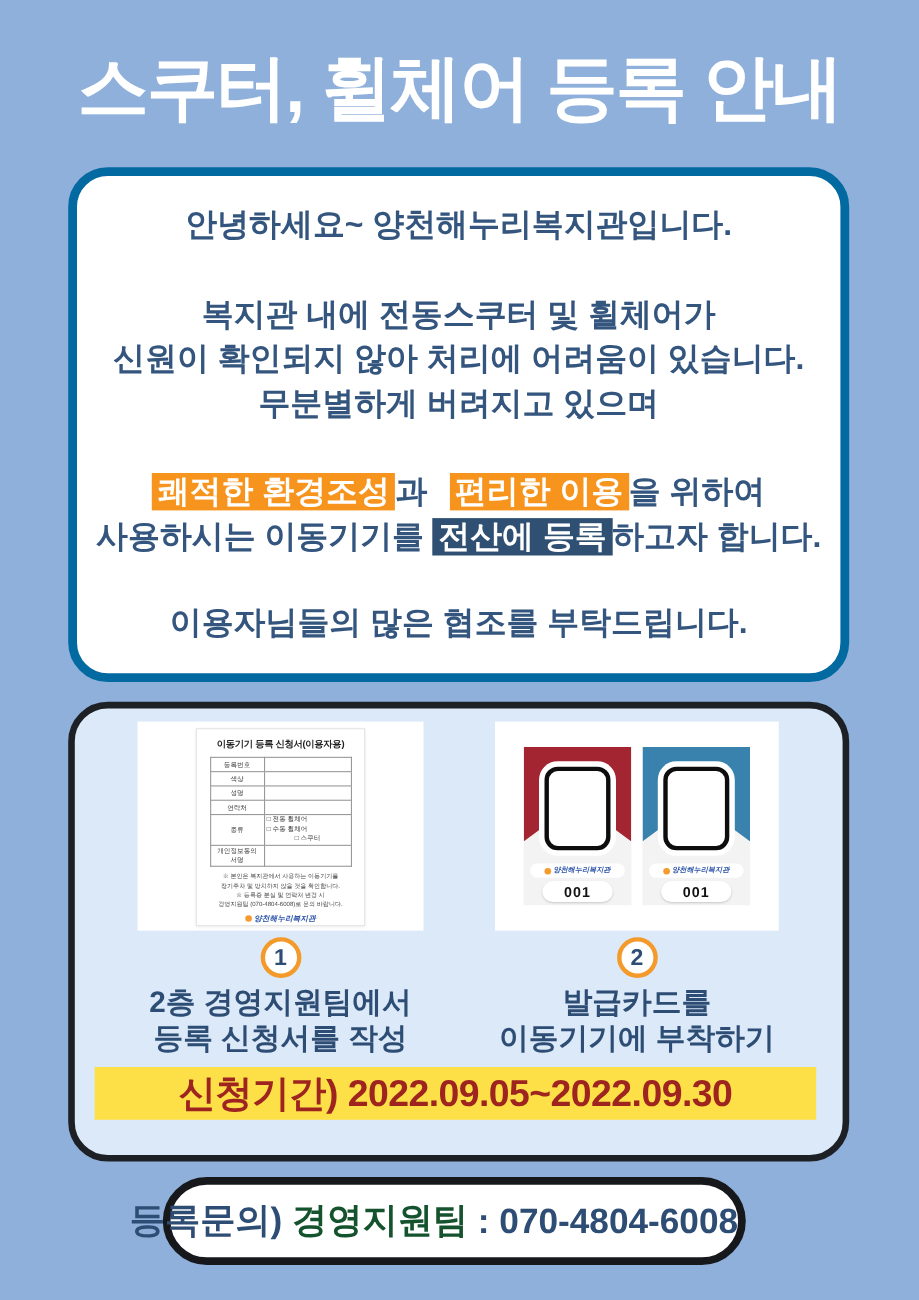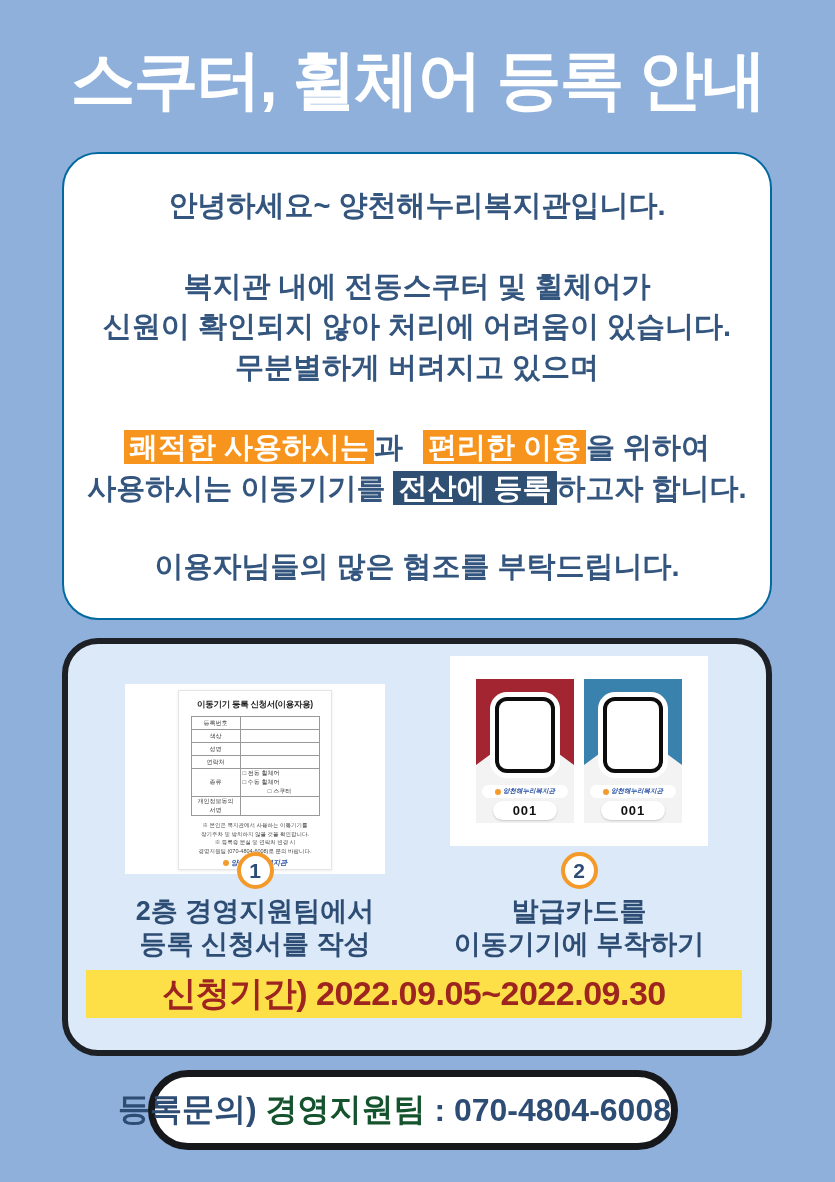--- a/index.html
+++ b/index.html
@@ -8,39 +8,39 @@
     background:#8fb0da;
     font-family:"Liberation Sans","DejaVu Sans",sans-serif;
   }
   .poster-title{
     position:absolute;top:36px;left:0;right:0;text-align:center;
     color:#ffffff;font-size:65px;font-weight:800;letter-spacing:-2px;
   }
   
   .intro-box{
     position:absolute;left:62px;top:152px;width:710px;height:468px;
-    background:#ffffff;border:2px solid #0369a1;border-radius:36px;
+    background:#ffffff;border:8px solid #0369a1;border-radius:36px;
     box-sizing:border-box;text-align:center;color:#33557e;font-weight:700;
     display:flex;flex-direction:column;justify-content:center;
   }
   .intro-box .line{font-size:29px;line-height:1.4;}
   .b1-greeting{margin-bottom:40px;}
   .b1-problem{margin-bottom:40px;}
   .b1-purpose{margin-bottom:38px;line-height:1.55;}
   .hl-orange{background:#f7941d;color:#ffffff;padding:1px 5px;}
   .hl-navy{background:#2f4f73;color:#ffffff;padding:1px 5px;}
   .gap-left{margin-left:12px;}
   
   .steps-box{
     position:absolute;left:62px;top:638px;width:710px;height:418px;
     background:#dbe9f8;border:6px solid #1d2025;border-radius:36px;
     box-sizing:border-box;
   }
   .img-panel{position:absolute;top:12px;width:260px;height:190px;background:#ffffff;}
-  .img-panel.left{left:57px;margin-top:28px;}
+  .img-panel.left{left:57px;}
   .img-panel.right{left:382px;width:258px;}
   
   .form-paper{
     width:152px;height:178px;margin:6px auto 0;background:#ffffff;
     border:1px solid #e4e4e4;box-shadow:0 1px 3px rgba(0,0,0,.08);
     font-family:"Liberation Sans",sans-serif;overflow:hidden;
   }
   .form-title{font-size:8.5px;font-weight:700;color:#222;text-align:center;margin-top:8px;letter-spacing:-0.3px;}
   .form-table{border-collapse:collapse;margin:5px auto 0;}
   .form-table td{border:1px solid #999;font-size:6px;color:#333;padding:0 2px;}
@@ -114,21 +114,21 @@
 
 <div class="intro-box">
   <div class="line b1-greeting">안녕하세요~ 양천해누리복지관입니다.</div>
   <div class="b1-problem">
     <div class="line">복지관 내에 전동스쿠터 및 휠체어가</div>
     <div class="line">신원이 확인되지 않아 처리에 어려움이 있습니다.</div>
     <div class="line">무분별하게 버려지고 있으며</div>
   </div>
   <div class="b1-purpose">
     <div class="line">
-      <span class="hl-orange">쾌적한 사용하시는</span><span>과</span>
+      <span class="hl-orange">쾌적한 환경조성</span><span>과</span>
       <span class="hl-orange gap-left">편리한 이용</span><span>을 위하여</span>
     </div>
     <div class="line">
       <span>사용하시는 이동기기를 </span><span class="hl-navy">전산에 등록</span><span>하고자 합니다.</span>
     </div>
   </div>
   <div class="line">이용자님들의 많은 협조를 부탁드립니다.</div>
 </div>
 
 <div class="steps-box">

